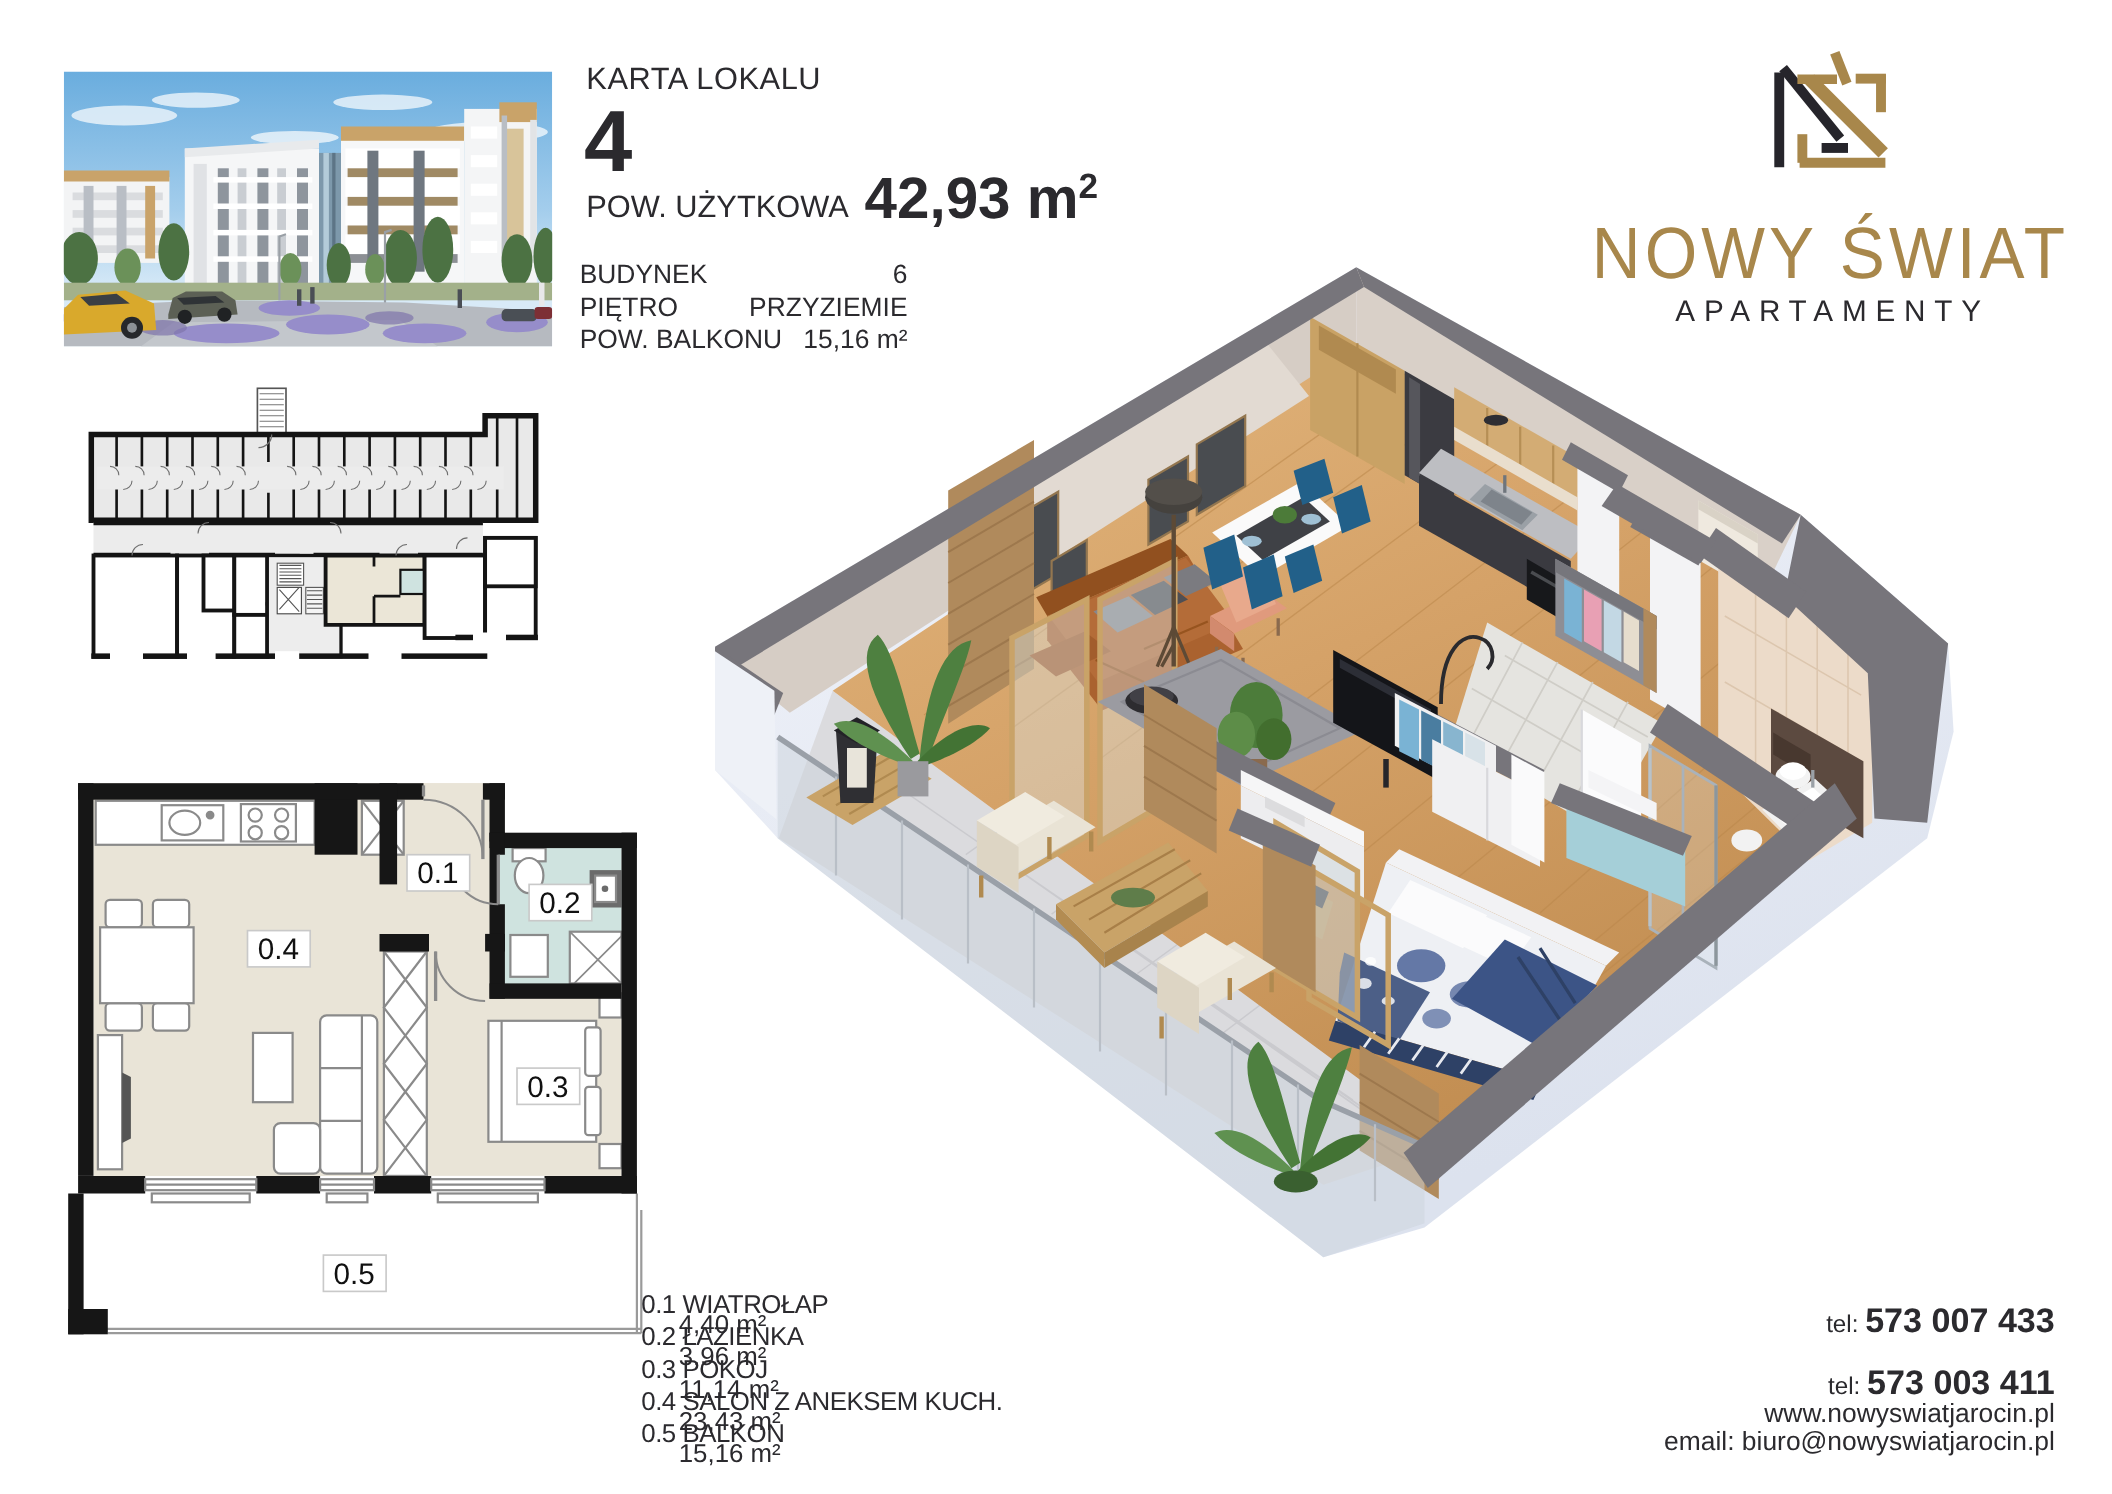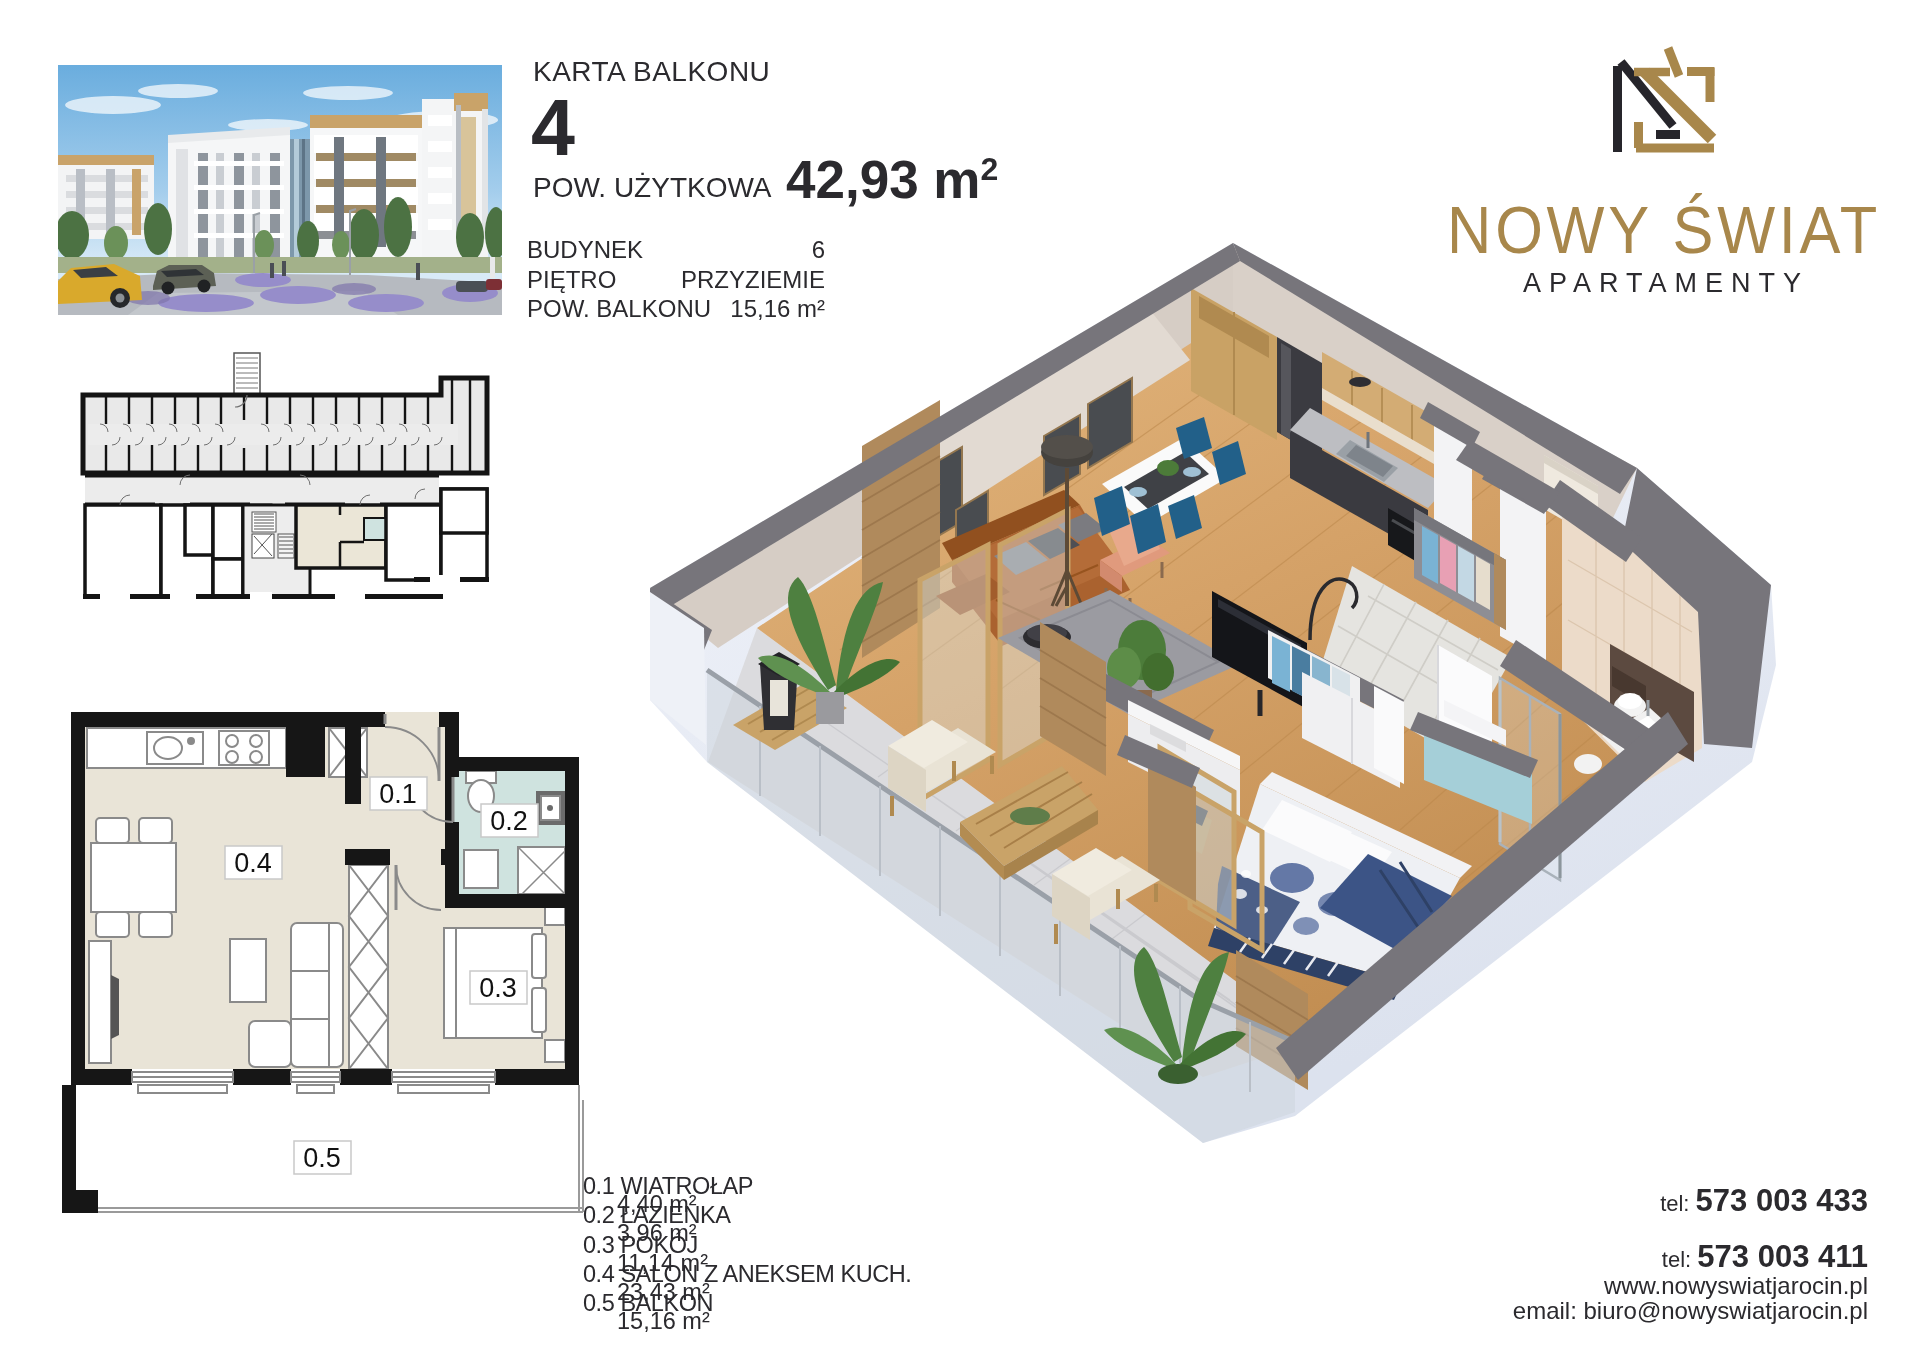--- a/index.html
+++ b/index.html
@@ -147,21 +147,21 @@
 
 <g fill="#4a4e55">
 <rect x="212" y="198" width="4" height="15"></rect>
 <rect x="224" y="196" width="4" height="15"></rect>
 <rect x="358" y="198" width="4" height="17"></rect>
 <rect x="432" y="192" width="5" height="21" fill="#e8e8ea"></rect>
 </g>
 </svg>
 </div>
 
-<div class="abs dark" style="left:533px; top:58px; font-size:28px; letter-spacing:0.5px; line-height:1;">KARTA BALKONU</div>
+<div class="abs dark" style="left:533px; top:58px; font-size:28px; letter-spacing:0.5px; line-height:1;">KARTA LOKALU</div>
 
 <div class="abs dark" style="left:531px; top:88px; font-size:79px; font-weight:bold; line-height:1;">4</div>
 
 <div class="abs dark" style="left:533px; top:174px; font-size:28px; line-height:1;text-align:right;">POW. UŻYTKOWA</div>
 
 <div class="abs dark" style="left:786px; top:153px; font-size:53px; font-weight:bold; line-height:1;">42,93 m<span style="font-size:32px; vertical-align:18px;">2</span></div>
 
 <div class="abs dark" style="left:527px; top:235px; font-size:24px; line-height:29.5px;">BUDYNEK<br>PIĘTRO<br>POW. BALKONU</div>
 
 <div class="abs dark" style="left:533px; top:235px; width:292px; font-size:24px; line-height:29.5px; text-align:right;">6<br>PRZYZIEMIE<br>15,16 m²</div>
@@ -842,17 +842,17 @@
 
 <polygon points="1470,440 1560,492 1546,512 1456,460" fill="#77757b"></polygon>
 </g>
 </svg>
 </div>
 
 <div class="abs dark" style="left:583px; top:1172px; font-size:23.5px; letter-spacing:-0.45px; line-height:29.3px;">0.1 WIATROŁAP<br>0.2 ŁAZIENKA<br>0.3 POKÓJ<br>0.4 SALON Z ANEKSEM KUCH.<br>0.5 BALKON</div>
 <div class="abs dark" style="left:617px; top:1172px; width:430px; font-size:23.5px; line-height:29.3px; text-align:left;margin-top:18px;">4,40 m²<br>3,96 m²<br>11,14 m²<br>23,43 m²<br>15,16 m²</div>
 
 <div class="abs dark" style="left:1368px; top:1183px; width:500px; text-align:right;">
-<div style="font-size:22px;">tel: <span style="font-size:31px; font-weight:bold;">573 003 433</span></div>
+<div style="font-size:22px;">tel: <span style="font-size:31px; font-weight:bold;">573 007 433</span></div>
 <div style="font-size:22px; margin-top:20px;">tel: <span style="font-size:31px; font-weight:bold;">573 003 411</span></div>
 <div style="font-size:24px; margin-top:-3px;">www.nowyswiatjarocin.pl</div>
 <div style="font-size:24px; margin-top:-3px;">email: biuro@nowyswiatjarocin.pl</div>
 </div>
 
 </body></html>

